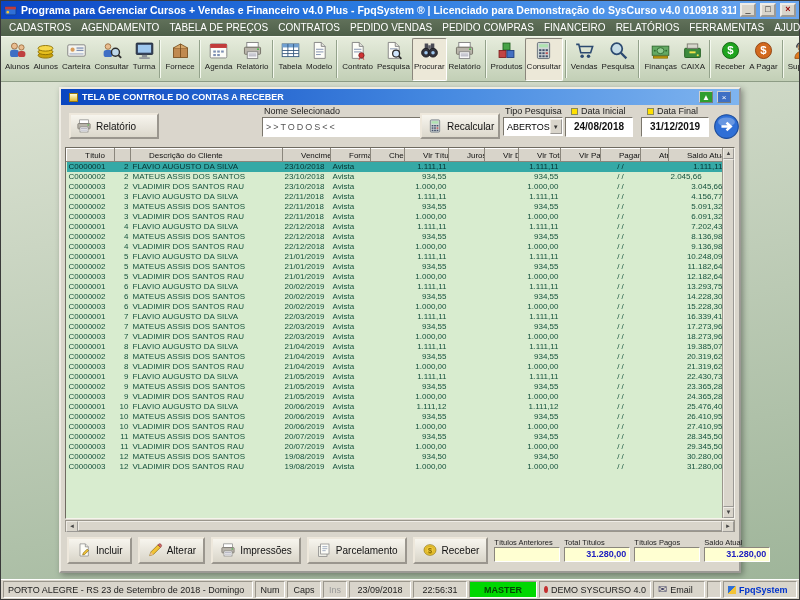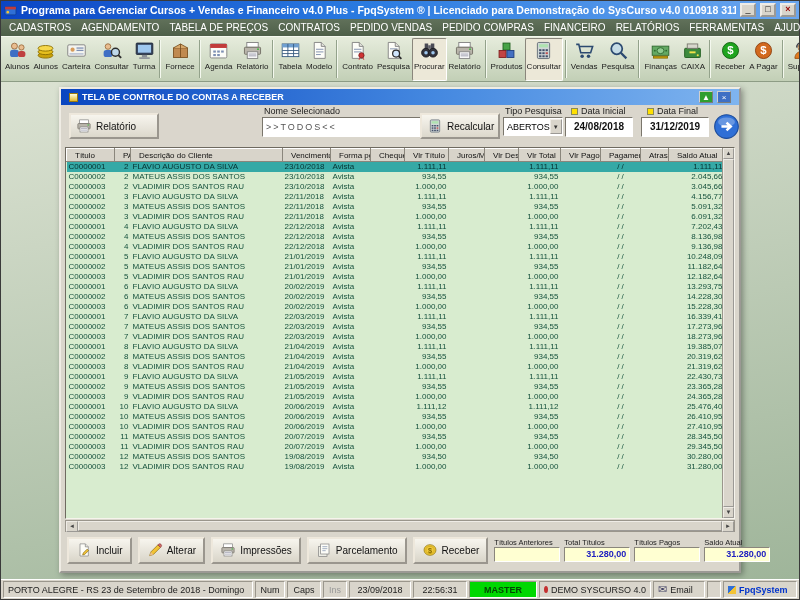--- a/index.html
+++ b/index.html
@@ -49,21 +49,21 @@
   .name-field{letter-spacing:2px;color:#555}
   .date-field{font-weight:bold;color:#111;text-align:center;font-size:10px}
   .select{position:absolute;height:19px;background:#fff;border:1px solid;border-color:#7a766c #fff #fff #7a766c;font-size:9px;display:flex;align-items:center;justify-content:space-between;padding-left:3px}
   .sel-arrow{width:14px;height:15px;background:#d9d5cb;border:1px outset #efece6;font-size:6px;line-height:14px;text-align:center;color:#333}
   .go-btn{position:absolute;top:7px;width:28px;height:28px;background:transparent;border:none;padding:0}
 
   
   .grid-area{position:relative;margin:0 4px;height:372px;border:1px solid;border-color:#6e6a60 #f6f4ec #f6f4ec #6e6a60;background:#d8eccf;overflow:hidden}
   .grid-scroll{position:absolute;left:0;top:0;right:12px;bottom:0;background:#d8eccf;overflow:hidden}
   table{border-collapse:collapse;table-layout:fixed;width:658px}
-  th{background:#d8d4ca;border:1px solid;border-color:#fff #8a867c #8a867c #fff;font-size:8px;font-weight:normal;color:#111;padding:0 8px;height:13px;text-align:left;overflow:hidden;white-space:nowrap}
+  th{background:#d8d4ca;border:1px solid;border-color:#fff #8a867c #8a867c #fff;font-size:8px;font-weight:normal;color:#111;padding:0 18px;height:13px;text-align:left;overflow:hidden;white-space:nowrap}
   td{font-size:8px;height:10px;line-height:10px;padding:0 2px;white-space:nowrap;overflow:hidden;color:#14503c}
   tr.selected td{background:#35a9a6;color:#033030}
   .vscroll{position:absolute;right:0;top:0;bottom:0;width:12px;background:#ccd6c6;border-left:1px solid #9a968c;display:flex;flex-direction:column}
   .sarrow{flex:0 0 11px;height:11px;background:#d9d5cb;border:1px outset #efece6;font-size:6px;line-height:9px;text-align:center;color:#444}
   .vthumb{flex:1;background:#d9d5cb;border:1px outset #efece6}
   .hscroll{margin:1px 4px 0;height:12px;background:#ccd6c6;border:1px solid #9a968c;display:flex}
   .hscroll .sarrow{flex:0 0 12px}
   .hthumb{flex:1;background:#d9d5cb;border:1px outset #efece6}
 
   
@@ -531,21 +531,21 @@
                   <td style="text-align:left">23/10/2018</td>
                   <td style="text-align:left">Avista</td>
                   <td style="text-align:left"></td>
                   <td style="text-align:right">934,55</td>
                   <td style="text-align:right"></td>
                   <td style="text-align:right"></td>
                   <td style="text-align:right">934,55</td>
                   <td style="text-align:right"></td>
                   <td style="text-align:center">/  /</td>
                   <td style="text-align:right"></td>
-                  <td style="text-align:right">2.045,66</td>
+                  <td style="text-align:left">2.045,66</td>
                 </tr>
                 <tr>
                   <td style="text-align:left">C0000003</td>
                   <td style="text-align:right">2</td>
                   <td style="text-align:left">VLADIMIR DOS SANTOS RAU</td>
                   <td style="text-align:left">23/10/2018</td>
                   <td style="text-align:left">Avista</td>
                   <td style="text-align:left"></td>
                   <td style="text-align:right">1.000,00</td>
                   <td style="text-align:right"></td>

